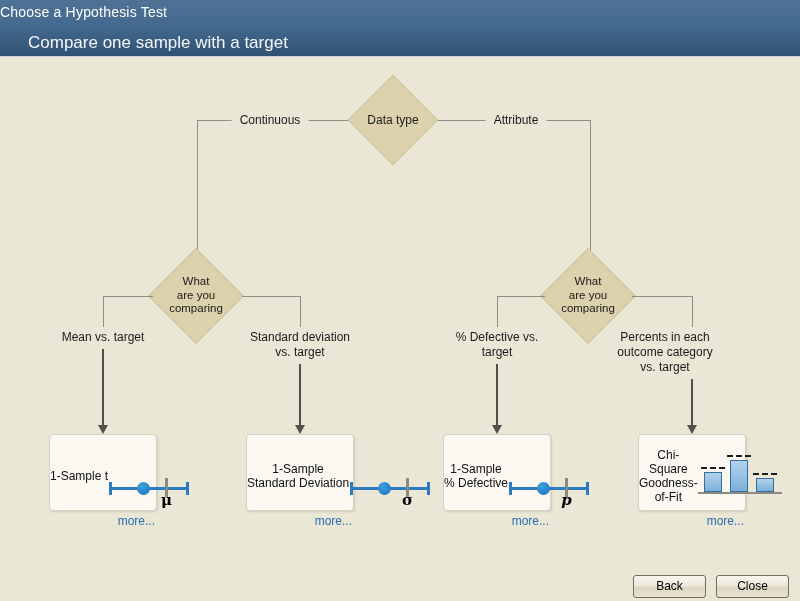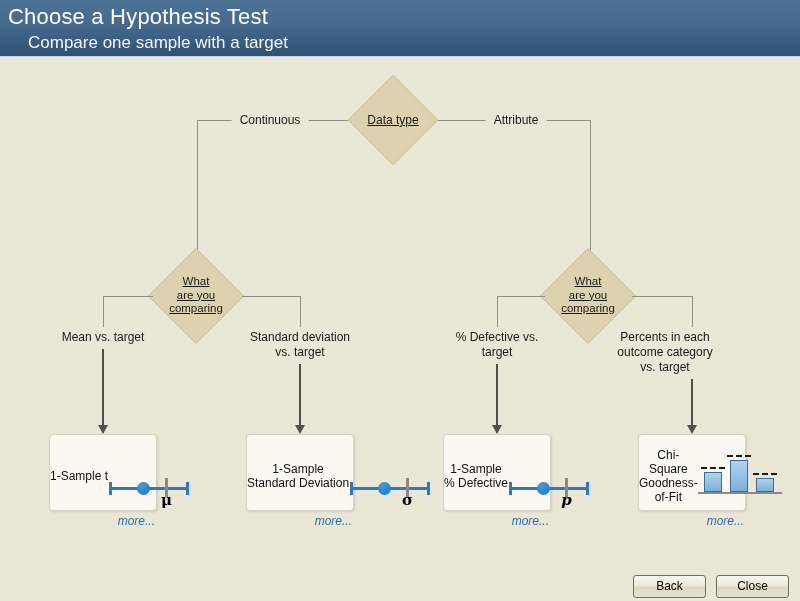--- a/index.html
+++ b/index.html
@@ -4,28 +4,28 @@
 <style>
   * { margin:0; padding:0; box-sizing:border-box; }
   html,body { width:800px; height:601px; }
   body { font-family:"Liberation Sans","DejaVu Sans",sans-serif; }
   #app { position:relative; width:800px; height:601px; background:#eae7d7; overflow:hidden; }
 
   
   .header { position:absolute; left:0; top:0; width:800px; height:57px;
     background:linear-gradient(180deg,#4e7296 0%,#456a8f 45%,#2f5172 100%);
     border-bottom:1px solid #ccd4da; }
-  .header .title { position:absolute; left:8px; top:4px; color:#ffffff; font-size:22px; letter-spacing:0.2px; }
+  .header .title { position:absolute; left:0; top:4px; color:#ffffff; font-size:14px; letter-spacing:0.2px; }
   .header .subtitle { position:absolute; left:28px; top:33px; color:#f4f7f9; font-size:17px; }
 
   
   .hline { position:absolute; height:1px; background:#8f8f85; }
   .vline { position:absolute; width:1px; background:#8f8f85; }
   .diamond { position:absolute; background:#ddd2ae; border:1px solid #d0c49e; transform:rotate(45deg); }
-  .dlabel { position:absolute; text-align:center; color:#1a1a1a; white-space:pre-line;text-decoration:underline; }
+  .dlabel { position:absolute; text-align:center; color:#1a1a1a; white-space:pre-line; }
   .branch-label { position:absolute; text-align:center; color:#1a1a1a; font-size:12px; line-height:15px; white-space:pre-line; }
   .edge-label { position:absolute; transform:translateX(-50%); background:#eae7d7; padding:0 8px; font-size:12px; color:#1a1a1a; top:113px; }
   .arrow-shaft { position:absolute; width:2px; background:#51514a; }
   .arrow-head { position:absolute; width:0; height:0; border-left:5px solid transparent; border-right:5px solid transparent; border-top:9px solid #51514a; }
 
   
   .card { position:absolute; top:434px; width:108px; height:77px; background:#faf8f1;
     border:1px solid #d6d2c5; border-radius:4px; box-shadow:1px 1px 2px rgba(90,85,60,0.18);
     display:flex; flex-direction:row; align-items:center; cursor:pointer; }
   .card-title { margin-top:6px; font-size:12px; line-height:14px; text-align:center; color:#111; white-space:pre-line; }
@@ -48,21 +48,21 @@
              background:linear-gradient(180deg,#b3d2ec 0%,#7cb0da 100%); }
   .cs-b1 { left:6px;  height:20px; }
   .cs-b2 { left:32px; height:32px; }
   .cs-b3 { left:58px; height:14px; }
   .cs-dash { position:absolute; width:24px; border-top:2px dashed #1c1c1c; }
   .cs-d1 { left:3px;  bottom:25px; }
   .cs-d2 { left:29px; bottom:37px; }
   .cs-d3 { left:55px; bottom:19px; }
 
   .more-link { position:absolute; top:514px; width:108px; text-align:right; padding-right:2px;
-    color:#2a6dad; font-size:12px; font-style:italic; cursor:pointer; }
+    color:#2a6dad; font-size:12px; cursor:pointer; }
 
   
   .btn { position:absolute; top:575px; width:73px; height:23px; font-size:12px; color:#000;
     background:linear-gradient(180deg,#f8f6ef 0%,#ece7d8 48%,#ddd6c1 52%,#e8e2d1 100%);
     border:1px solid #6e6d60; border-radius:3px; text-align:center; line-height:21px; cursor:pointer;
     font-family:"Liberation Sans","DejaVu Sans",sans-serif; }
 </style>
 </head>
 <body>
 

